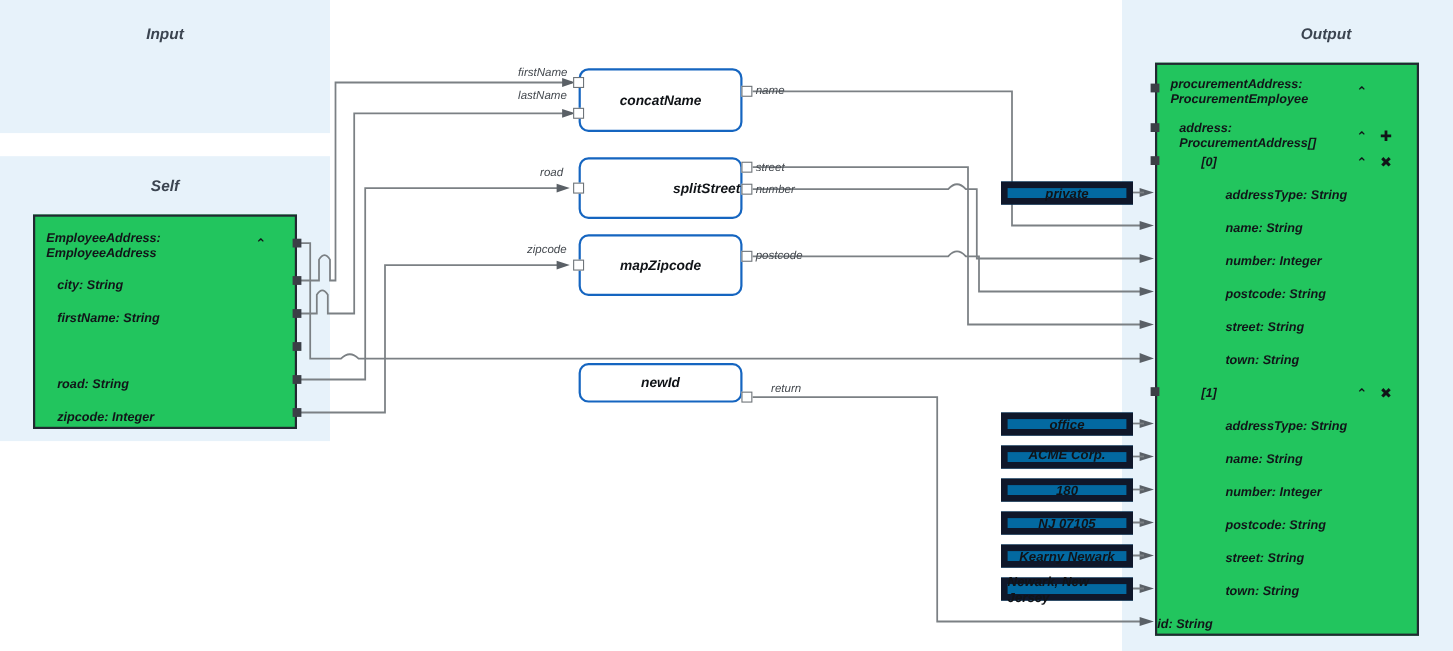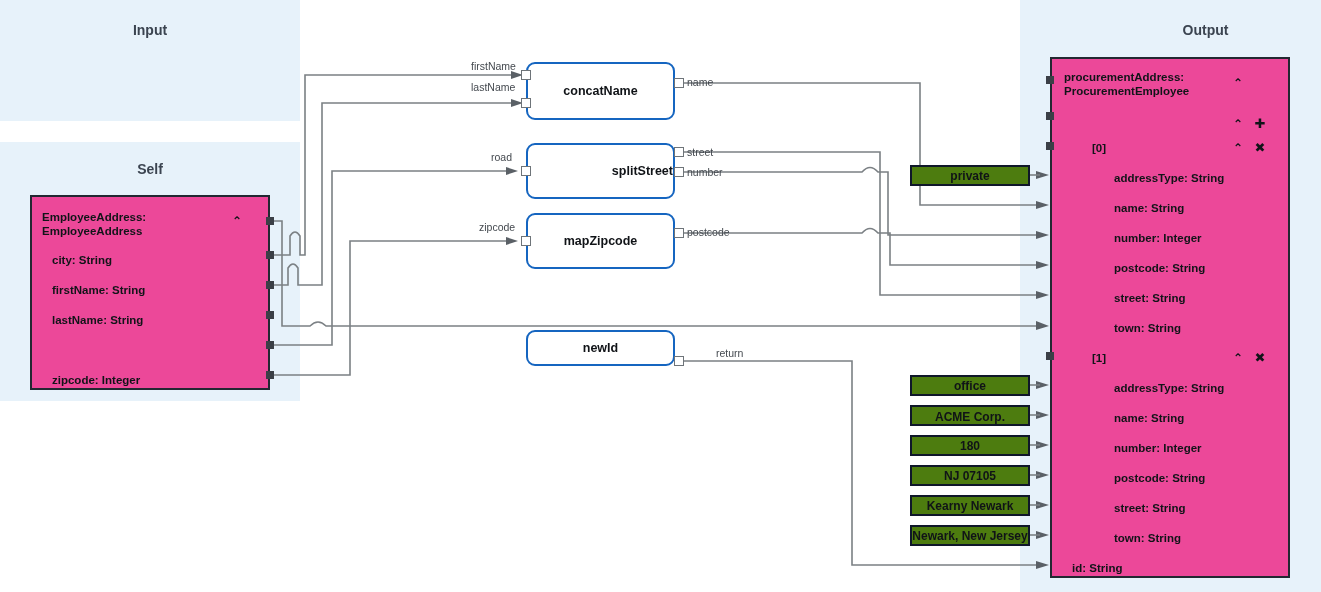--- a/index.html
+++ b/index.html
@@ -1,46 +1,46 @@
 <!DOCTYPE html>
 <html><head>
 <meta charset="utf-8">
 <style>
   html,body{margin:0;padding:0;background:#ffffff;}
   body{width:1321px;height:592px;position:relative;overflow:hidden;
        font-family:"Liberation Sans","DejaVu Sans",sans-serif;}
-  #canvas{position:absolute;inset:0;width:1321px;height:592px;}
+  #canvas{position:absolute;inset:0;width:1321px;height:592px;font-style:italic;}
 
   .panel{position:absolute;background:#e7f2fa;}
   .panel-title{position:absolute;width:100%;text-align:center;
        font-size:14px;font-weight:bold;color:#3b4450;}
 
   svg.wires{position:absolute;left:0;top:0;width:1321px;height:592px;
        pointer-events:none;}
 
   
-  .schema-box{position:absolute;background:#ec4899;border:2px solid #222831;
+  .schema-box{position:absolute;background:#22c55e;border:2px solid #222831;
        box-sizing:border-box;}
   .schema-row{position:absolute;left:0;width:100%;height:30px;
        display:flex;align-items:center;}
   .schema-label{font-size:11.5px;font-weight:bold;color:#111418;
        line-height:1.25;white-space:pre-line;}
   .row-ctrls{position:absolute;display:flex;align-items:center;gap:0;}
   .ctrl{width:22px;text-align:center;font-size:13px;font-weight:bold;
        color:#111418;cursor:pointer;line-height:1;}
   .caret{font-size:12px;}
 
   
   .fn-node{position:absolute;background:#ffffff;border:2px solid #1565c0;
        border-radius:9px;box-sizing:border-box;display:flex;
        align-items:center;justify-content:center;}
   .fn-label{font-size:12.5px;font-weight:bold;color:#101317;}
 
   
-  .const-box{position:absolute;background:#4d7c0f;border:2px solid #0f172a;
+  .const-box{position:absolute;background:#0369a1;border:6px solid #0f172a;
        box-sizing:border-box;display:flex;align-items:center;
        justify-content:center;}
   .const-label{font-size:12px;font-weight:bold;color:#101317;}
 
   
   .port-sq{position:absolute;width:8px;height:8px;background:#3b3f46;}
   .port-open{position:absolute;width:10px;height:10px;background:#ffffff;
        border:1.4px solid #6e7479;box-sizing:border-box;}
   .wire-label{position:absolute;font-size:10.5px;color:#44494f;
        white-space:nowrap;}
@@ -126,22 +126,22 @@
     <div class="row-ctrls" style="right:20px;top:18px;">
       <span class="ctrl caret">⌃</span>
     </div>
 
     <div class="schema-row" style="top:78px;padding-left:20px;">
       <span class="schema-label">firstName: String</span>
     </div>
     <div class="schema-row" style="top:48px;padding-left:20px;">
       <span class="schema-label">city: String</span>
     </div>
-    <div class="schema-row" style="top:108px;padding-left:20px;">
-      <span class="schema-label">lastName: String</span>
+    <div class="schema-row" style="top:138px;padding-left:20px;">
+      <span class="schema-label">road: String</span>
     </div>
     <div class="schema-row" style="top:168px;padding-left:20px;">
       <span class="schema-label">zipcode: Integer</span>
     </div>
   </div>
 
   <div class="port-sq" style="left:266px;top:217px;"></div>
   <div class="port-sq" style="left:266px;top:251px;"></div>
   <div class="port-sq" style="left:266px;top:281px;"></div>
   <div class="port-sq" style="left:266px;top:311px;"></div>
@@ -173,21 +173,21 @@
   </div>
   <div class="port-open" style="left:521px;top:236px;"></div>
   <div class="port-open" style="left:674px;top:228px;"></div>
   <div class="wire-label" style="left:479px;top:221px;">zipcode</div>
   <div class="wire-label" style="left:687px;top:226px;">postcode</div>
 
   <div class="fn-node" style="left:526px;top:330px;width:149px;height:36px;">
     <span class="fn-label">newId</span>
   </div>
   <div class="port-open" style="left:674px;top:356px;"></div>
-  <div class="wire-label" style="left:687px;top:347px;padding-left:29px;">return</div>
+  <div class="wire-label" style="left:672px;top:347px;padding-left:29px;">return</div>
 
   <div class="const-box" style="left:910px;top:165px;width:120px;height:21px;">
     <span class="const-label">private</span>
   </div>
   <div class="const-box" style="left:910px;top:375px;width:120px;height:21px;">
     <span class="const-label">office</span>
   </div>
   <div class="const-box" style="left:910px;top:405px;width:120px;height:21px;align-items:flex-end;">
     <span class="const-label">ACME Corp.</span>
   </div>
@@ -207,20 +207,24 @@
   <div class="schema-box" style="left:1050px;top:57px;width:240px;height:521px;">
 
     <div class="schema-row" style="top:8px;height:34px;padding-left:12px;">
       <span class="schema-label">procurementAddress:
 ProcurementEmployee</span>
     </div>
     <div class="row-ctrls" style="left:175px;top:18px;">
       <span class="ctrl caret">⌃</span>
     </div>
 
+    <div class="schema-row" style="top:48px;height:34px;padding-left:20px;">
+      <span class="schema-label">address:
+ProcurementAddress[]</span>
+    </div>
     <div class="row-ctrls" style="left:175px;top:58px;">
       <span class="ctrl caret">⌃</span>
       <span class="ctrl">✚</span>
     </div>
 
     <div class="schema-row" style="top:74px;padding-left:40px;">
       <span class="schema-label">[0]</span>
     </div>
     <div class="row-ctrls" style="left:175px;top:82px;">
       <span class="ctrl caret">⌃</span>
@@ -264,21 +268,21 @@
     <div class="schema-row" style="top:404px;padding-left:62px;">
       <span class="schema-label">postcode: String</span>
     </div>
     <div class="schema-row" style="top:434px;padding-left:62px;">
       <span class="schema-label">street: String</span>
     </div>
     <div class="schema-row" style="top:464px;padding-left:62px;">
       <span class="schema-label">town: String</span>
     </div>
 
-    <div class="schema-row" style="top:494px;padding-left:20px;">
+    <div class="schema-row" style="top:494px;">
       <span class="schema-label">id: String</span>
     </div>
   </div>
 
   <div class="port-sq" style="left:1046px;top:76px;"></div>
   <div class="port-sq" style="left:1046px;top:112px;"></div>
   <div class="port-sq" style="left:1046px;top:142px;"></div>
   <div class="port-sq" style="left:1046px;top:352px;"></div>
 
 </div>

